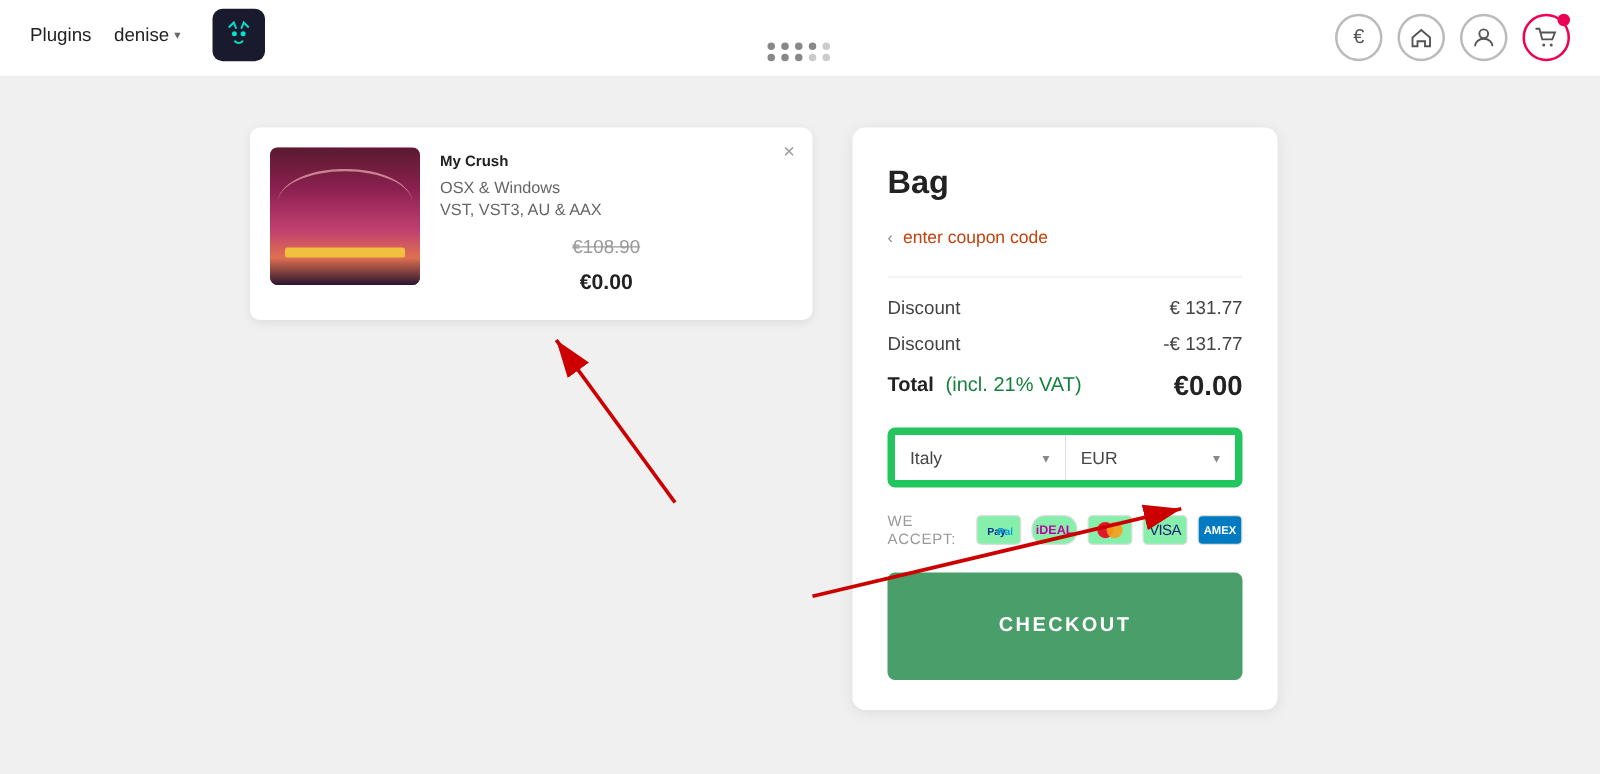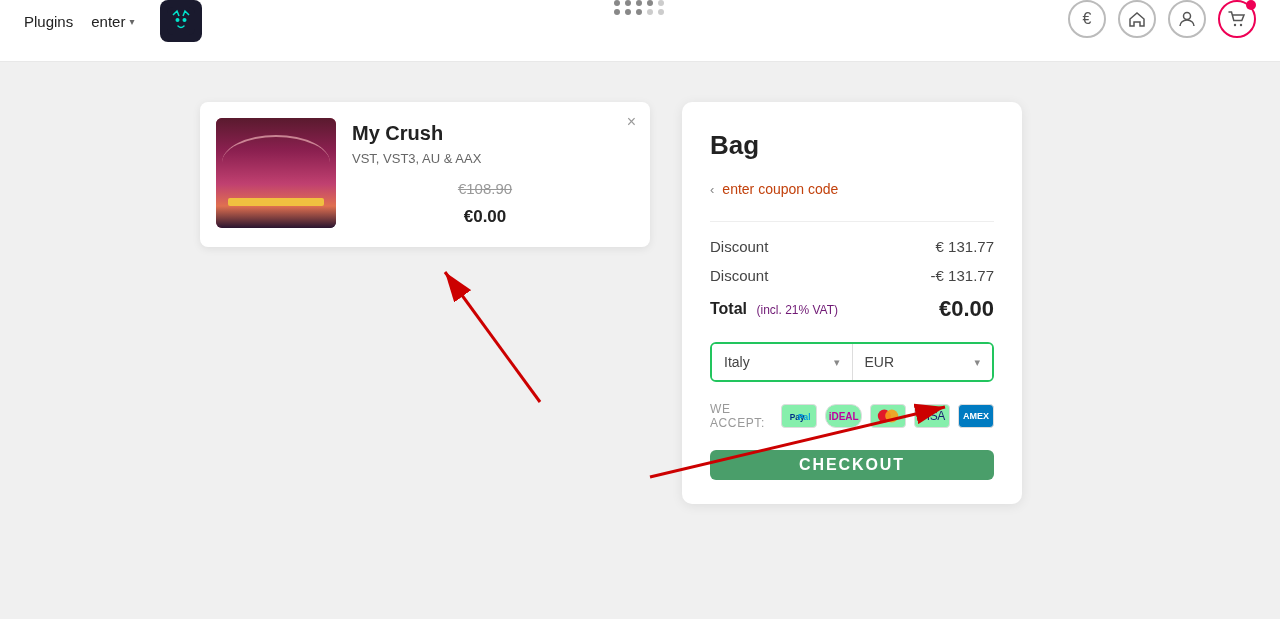--- a/index.html
+++ b/index.html
@@ -8,22 +8,22 @@
       background: #f0f0f0;
       min-height: 619px;
       width: 1280px;
     }
 
     
     .header {
       background: #fff;
       height: 62px;
       display: flex;
-      align-items: flex-start;
-      padding: 0 24px;
+      align-items: flex-end;
+      padding: 12px 24px;
       border-bottom: 1px solid #e8e8e8;
       position: relative;
     }
     .header-left {
       display: flex;
       align-items: center;
       gap: 18px;
     }
     .plugins-label {
       font-size: 15px;
@@ -159,21 +159,21 @@
       height: 50%;
       border-top: 2px solid rgba(255,200,200,0.6);
       border-radius: 50%;
     }
 
     .product-info {
       padding: 4px 16px;
       flex: 1;
     }
     .product-name {
-      font-size: 20px;
+      font-size: 12px;
       font-weight: 600;
       color: #222;
       margin-bottom: 6px;
     }
     .product-platform {
       font-size: 13px;
       color: #666;
       margin-bottom: 3px;
     }
     .product-format {
@@ -265,35 +265,35 @@
       justify-content: space-between;
       align-items: center;
       margin-bottom: 20px;
     }
     .total-label {
       font-size: 16px;
       font-weight: 700;
       color: #222;
     }
     .total-vat {
-      font-size: 12px;
+      font-size: 16px;
       font-weight: 400;
-      color: #701a75;
+      color: #15803d;
       margin-left: 5px;
     }
     .total-value {
       font-size: 22px;
       font-weight: 800;
       color: #222;
     }
     .country-currency-row {
       display: flex;
       gap: 0;
       margin-bottom: 20px;
-      border: 2px solid #22c55e;
+      border: 6px solid #22c55e;
       border-radius: 6px;
       overflow: hidden;
     }
     .country-select, .currency-select {
       flex: 1;
       padding: 10px 12px;
       font-size: 14px;
       color: #444;
       background: #fff;
       border: none;
@@ -346,21 +346,21 @@
     .payment-icon.ideal { color: #c000a0; border-radius: 11px; }
     .payment-icon.mastercard { 
       position: relative;
       padding: 2px 4px;
     }
     .payment-icon.visa { color: #1a1f71; }
     .payment-icon.amex { color: #007bc1; background: #007bc1; color: #fff; text-align: center; }
 
     .checkout-btn {
       width: 100%;
-      padding: 6px;
+      padding: 34px;
       background: #4a9e6a;
       color: #fff;
       font-size: 16px;
       font-weight: 700;
       letter-spacing: 0.12em;
       text-transform: uppercase;
       border: none;
       border-radius: 6px;
       cursor: pointer;
     }
@@ -372,21 +372,21 @@
       pointer-events: none;
     }
   </style>
 </head>
 <body>
 
 <header class="header">
   <div class="header-left">
     <span class="plugins-label">Plugins</span>
     <div class="user-menu">
-      <span>enter</span>
+      <span>denise</span>
       <span class="chevron-down">▾</span>
     </div>
     <div class="logo-icon">
       <svg viewBox="0 0 28 28" fill="none">
         <rect width="28" height="28" rx="6" fill="#1a1a2e"></rect>
         <path d="M6 8 L10 4 L12 9 M22 8 L18 4 L16 9" stroke="#00e5cc" stroke-width="1.5" fill="none"></path>
         <circle cx="10.5" cy="13" r="2" fill="#00e5cc"></circle>
         <circle cx="17.5" cy="13" r="2" fill="#00e5cc"></circle>
         <path d="M11 19 Q14 22 17 19" stroke="#00e5cc" stroke-width="1.5" fill="none" stroke-linecap="round"></path>
       </svg>
@@ -438,20 +438,21 @@
 
   <div class="product-card">
     <div class="product-image">
       <div class="plugin-ui">
         <div class="plugin-wave"></div>
         <div class="plugin-bar"></div>
       </div>
     </div>
     <div class="product-info">
       <div class="product-name">My Crush</div>
+      <div class="product-platform">OSX &amp; Windows</div>
       <div class="product-format">VST, VST3, AU &amp; AAX</div>
       <div class="product-price">
         <span class="price-original">€108.90</span>
         <span class="price-current">€0.00</span>
       </div>
     </div>
     <button class="close-btn">×</button>
   </div>
 
   <div class="bag-panel">

